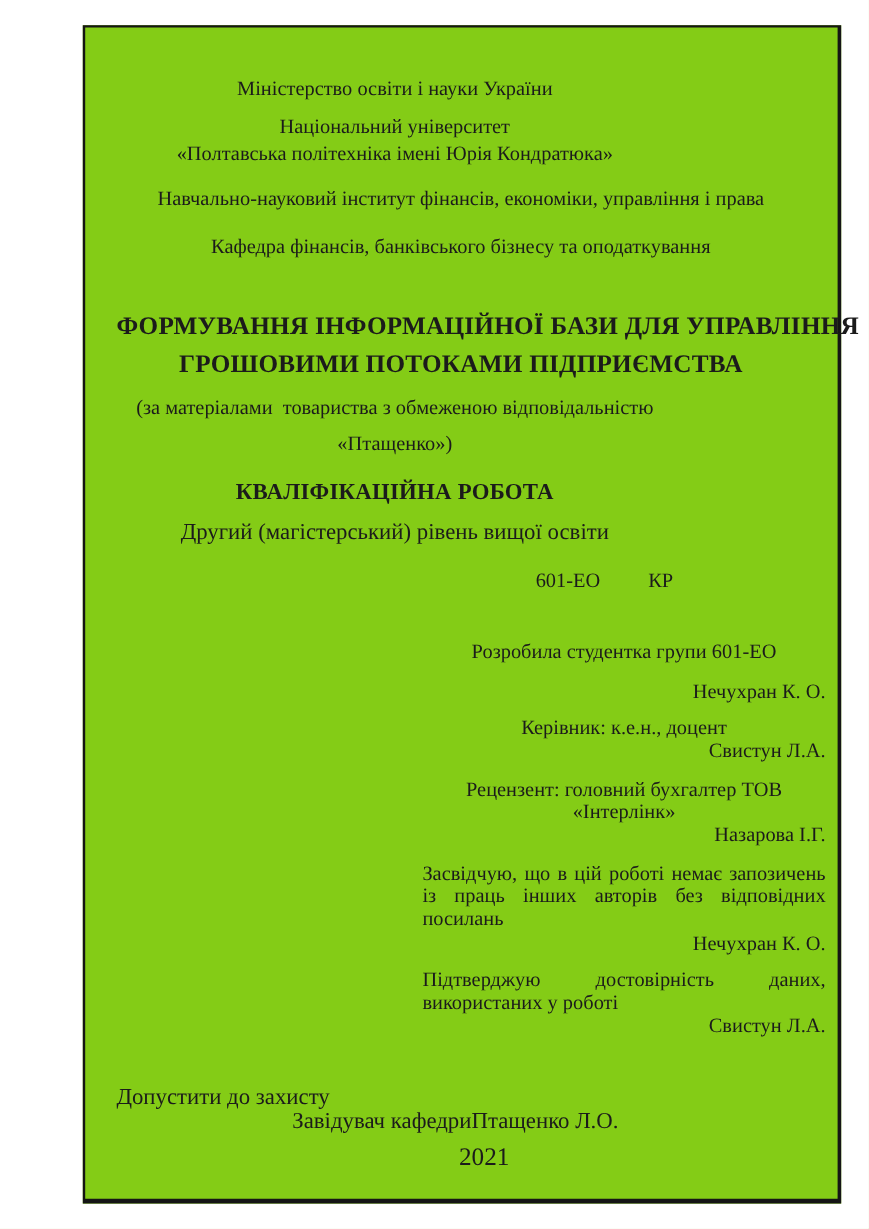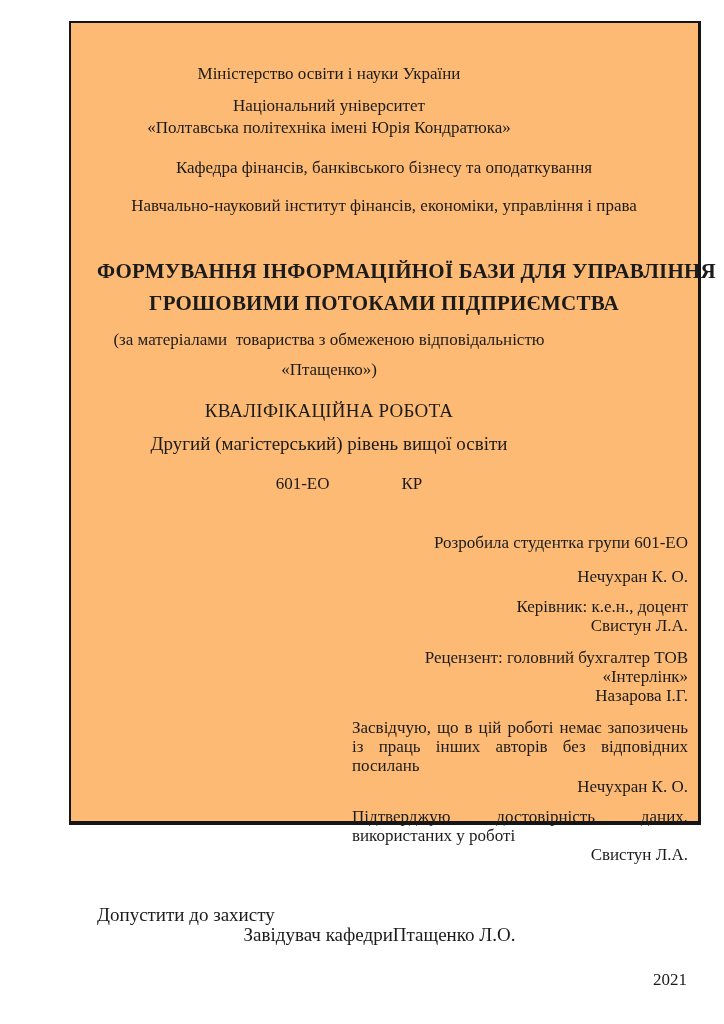--- a/index.html
+++ b/index.html
@@ -7,26 +7,26 @@
     width: 724px; height: 1024px;
     background: #ffffff;
     font-family: "Liberation Serif", "DejaVu Serif", serif;
     color: #1b1b1b;
     position: relative;
     overflow: hidden;
   }
   .page-frame {
     position: absolute;
     left: 69px; top: 21px;
-    width: 632px; height: 804px;
+    width: 632px; height: 982px;
     border-style: solid;
     border-color: #151515;
     border-width: 2px 3px 4px 2px;
     padding: 38px 11px 0 26px;
-    background: #fdba74;
+    background: #84cc16;
   }
   .line { font-size: 17px; line-height: 22px; }
   .center-wide   { text-align: center; margin-right: 16px;  white-space: nowrap; }
   .center-narrow { text-align: center; margin-right: 126px; white-space: nowrap; }
 
   .ministry        { margin-top: 2px; }
   .university      { margin-top: 10px; }
   .institute       { margin-top: 16px; }
   .department      { margin-top: 18px; }
 
@@ -37,81 +37,81 @@
     letter-spacing: 0.2px;
   }
   .work-subtitle {
     margin-top: 6px;
     font-size: 17px; line-height: 30px;
   }
   .work-subtitle .pre { white-space: pre-wrap; }
 
   .work-type {
     margin-top: 13px;
-    font-size: 19px; font-weight: normal;
+    font-size: 19px; font-weight: bold;
     line-height: 26px;
     letter-spacing: 0.2px;
   }
   .education-level { margin-top: 8px; font-size: 19px; line-height: 24px; }
 
   .codes-row {
     margin-top: 17px;
-    display: flex; justify-content: center; gap: 72px;
+    display: flex; justify-content: flex-end; gap: 40px;
     margin-left: 40px;
     font-size: 17px; line-height: 22px;
   }
   .codes-row { margin-right: 126px; }
 
   .attribution {
     margin-top: 38px;
     margin-left: 255px;
     width: 336px;
     font-size: 17px;
   }
-  .attr-label { line-height: 19px; text-align: right; }
+  .attr-label { line-height: 19px; text-align: center; }
   .attr-label.justified { text-align: justify; text-align-last: left; }
   .attr-name  { line-height: 19px; text-align: right; }
 
   .entry-1 .attr-name { margin-top: 15px; }
   .entry-2 { margin-top: 11px; }
   .entry-3 { margin-top: 13px; }
   .entry-4 { margin-top: 13px; }
   .entry-4 .attr-name { margin-top: 2px; }
   .entry-5 { margin-top: 11px; }
 
   .approval { margin-top: 41px; font-size: 19px; line-height: 20px; }
   .approval-row {
     display: flex;
     justify-content: center;
     align-items: baseline;
   }
   .approval-name { margin-right: 25px; }
 
   .year-line {
-    margin-top: 24px;
-    text-align: right;
+    margin-top: 8px;
+    text-align: center;
     margin-left: 23px;
-    font-size: 17px; line-height: 22px;
+    font-size: 21px; line-height: 22px;
   }
 </style>
 </head>
 <body>
 
 <div class="page-frame">
 
   <div class="line center-narrow ministry">Міністерство освіти і науки України</div>
 
   <div class="university">
     <div class="line center-narrow">Національний університет</div>
     <div class="line center-narrow">«Полтавська політехніка імені Юрія Кондратюка»</div>
   </div>
 
+  <div class="line center-wide institute">Навчально-науковий інститут фінансів, економіки, управління і права</div>
+
   <div class="line center-wide department">Кафедра фінансів, банківського бізнесу та оподаткування</div>
-
-  <div class="line center-wide institute">Навчально-науковий інститут фінансів, економіки, управління і права</div>
 
   <div class="work-title">
     <div class="center-wide">ФОРМУВАННЯ ІНФОРМАЦІЙНОЇ БАЗИ ДЛЯ УПРАВЛІННЯ</div>
     <div class="center-wide">ГРОШОВИМИ ПОТОКАМИ ПІДПРИЄМСТВА</div>
   </div>
 
   <div class="work-subtitle">
     <div class="center-narrow pre">(за матеріалами  товариства з обмеженою відповідальністю</div>
     <div class="center-narrow">«Птащенко»)</div>
   </div>

